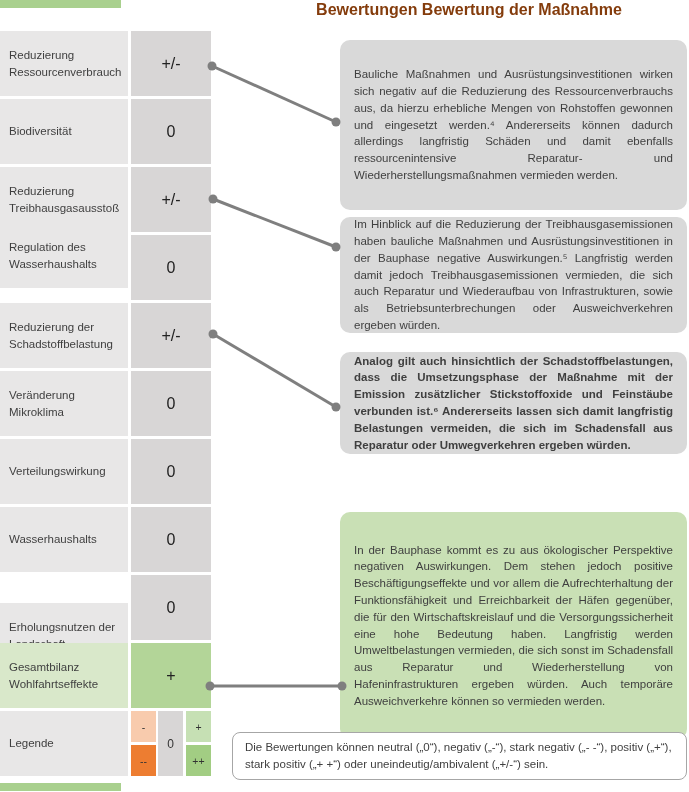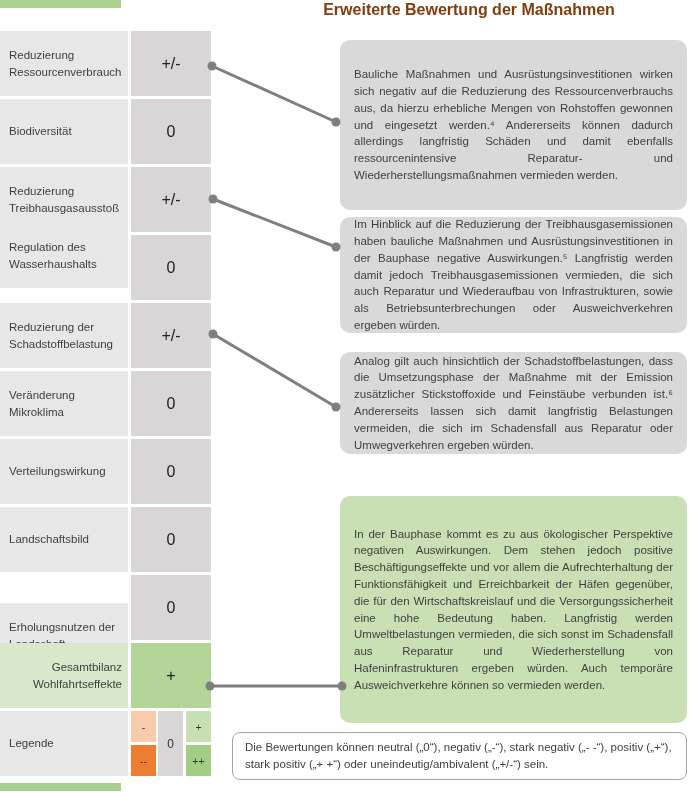--- a/index.html
+++ b/index.html
@@ -2,21 +2,21 @@
 <html style="--title: #843c0c; --text: #3f3f3f; --label-bg: #e8e7e7; --rating-bg: #d8d6d6; --green-label-bg: #d9e8ca; --green-rating-bg: #b3d598; --box-gray: #d9d9d9; --box-green: #c9e0b5; --green-bar: #a9d08e; --connector: #7f7f7f; --legend-minus: #f8cbad; --legend-double-minus: #ed7d31; --legend-plus: #c6e0b4; --legend-double-plus: #a2cd83; --note-border: #a6a6a6;"><head>
 <meta charset="utf-8">
 <style>
   html,body{margin:0;padding:0;background:#fff;}
   .page{position:relative;width:689px;height:792px;background:#fff;font-family:"Liberation Sans",sans-serif;overflow:hidden;}
   .title{position:absolute;left:250px;top:1px;width:438px;text-align:center;font-size:16px;font-weight:bold;color:var(--title,#843c0c);}
   .bar{position:absolute;left:0;width:121px;height:8px;background:var(--green-bar,#a9d08e);}
   .cell{position:absolute;box-sizing:border-box;height:65px;display:flex;align-items:center;}
   .label{left:0;width:128px;background:var(--label-bg,#e8e7e7);padding:0 6px 0 9px;font-size:11.5px;line-height:1.4;color:var(--text,#3f3f3f);}
   .rating{left:131px;width:80px;background:var(--rating-bg,#d8d6d6);justify-content:center;font-size:16px;color:#222;}
-  .label.green{background:var(--green-label-bg,#d9e8ca);text-align:right;}
+  .label.green{background:var(--green-label-bg,#d9e8ca);}
   .rating.green{background:var(--green-rating-bg,#b3d598);}
   .callout{position:absolute;left:340px;width:347px;border-radius:10px;box-sizing:border-box;padding:0 14px;display:flex;align-items:center;}
   .callout.gray{background:var(--box-gray,#d9d9d9);}
   .callout.green{background:var(--box-green,#c9e0b5);}
   .callout p{margin:0;font-size:11.5px;line-height:1.46;color:var(--text,#3f3f3f);text-align:justify;}
   .legend-box{position:absolute;box-sizing:border-box;display:flex;align-items:center;justify-content:center;font-size:10.5px;color:#333;}
   .lg-minus{background:var(--legend-minus,#f8cbad);}
   .lg-dminus{background:var(--legend-double-minus,#ed7d31);}
   .lg-zero{background:var(--rating-bg,#d8d6d6);font-size:12px;}
   .lg-plus{background:var(--legend-plus,#c6e0b4);}
@@ -28,21 +28,21 @@
   .overlay circle{fill:var(--connector,#7f7f7f);}
 </style>
 </head>
 <body>
 
 <div class="page">
 
   <div class="bar" style="top:0;"></div>
   <div class="bar" style="top:783px;"></div>
 
-  <div class="title">Erweiterte Bewertung der Maßnahmen</div>
+  <div class="title">Bewertungen Bewertung der Maßnahme</div>
 
   <div class="cell label" style="top:31px;">Reduzierung Ressourcenverbrauch</div>
   <div class="cell rating" style="top:31px;">+/-</div>
 
   <div class="cell label" style="top:99px;">Biodiversität</div>
   <div class="cell rating" style="top:99px;">0</div>
 
   <div class="cell label" style="top:167px;">Reduzierung Treibhausgasausstoß</div>
   <div class="cell rating" style="top:167px;">+/-</div>
 
@@ -51,21 +51,21 @@
 
   <div class="cell label" style="top:303px;">Reduzierung der Schadstoffbelastung</div>
   <div class="cell rating" style="top:303px;">+/-</div>
 
   <div class="cell label" style="top:371px;">Veränderung Mikroklima</div>
   <div class="cell rating" style="top:371px;">0</div>
 
   <div class="cell label" style="top:439px;">Verteilungswirkung</div>
   <div class="cell rating" style="top:439px;">0</div>
 
-  <div class="cell label" style="top:507px;">Landschaftsbild</div>
+  <div class="cell label" style="top:507px;">Wasserhaushalts</div>
   <div class="cell rating" style="top:507px;">0</div>
 
   <div class="cell label" style="top:603px;">Erholungsnutzen der Landschaft</div>
   <div class="cell rating" style="top:575px;">0</div>
 
   <div class="cell label green" style="top:643px;">Gesamtbilanz Wohlfahrtseffekte</div>
   <div class="cell rating green" style="top:643px;">+</div>
 
   <div class="cell label" style="top:711px;">Legende</div>
   <div class="legend-box lg-minus" style="left:131px;top:711px;width:25px;height:31px;">-</div>
@@ -73,24 +73,24 @@
   <div class="legend-box lg-zero" style="left:158px;top:711px;width:25px;height:65px;">0</div>
   <div class="legend-box lg-plus" style="left:186px;top:711px;width:25px;height:31px;">+</div>
   <div class="legend-box lg-dplus" style="left:186px;top:745px;width:25px;height:31px;">++</div>
 
   <div class="callout gray" style="top:40px;height:170px;">
     <p>Bauliche Maßnahmen und Ausrüstungsinvestitionen wirken sich negativ auf die Reduzierung des Ressourcenverbrauchs aus, da hierzu erhebliche Mengen von Rohstoffen gewonnen und eingesetzt werden.⁴ Andererseits können dadurch allerdings langfristig Schäden und damit ebenfalls ressourcenintensive Reparatur- und Wiederherstellungsmaßnahmen vermieden werden.</p>
   </div>
   <div class="callout gray" style="top:217px;height:116px;">
     <p>Im Hinblick auf die Reduzierung der Treibhausgasemissionen haben bauliche Maßnahmen und Ausrüstungsinvestitionen in der Bauphase negative Auswirkungen.⁵ Langfristig werden damit jedoch Treibhausgasemissionen vermieden, die sich auch Reparatur und Wiederaufbau von Infrastrukturen, sowie als Betriebsunterbrechungen oder Ausweichverkehren ergeben würden.</p>
   </div>
-  <div class="callout gray" style="top:352px;height:102px;">
+  <div class="callout gray" style="top:352px;height:102px;font-weight:bold;">
     <p>Analog gilt auch hinsichtlich der Schadstoffbelastungen, dass die Umsetzungsphase der Maßnahme mit der Emission zusätzlicher Stickstoffoxide und Feinstäube verbunden ist.⁶ Andererseits lassen sich damit langfristig Belastungen vermeiden, die sich im Schadensfall aus Reparatur oder Umwegverkehren ergeben würden.</p>
   </div>
-  <div class="callout green" style="top:496px;height:227px;">
+  <div class="callout green" style="top:512px;height:227px;">
     <p>In der Bauphase kommt es zu aus ökologischer Perspektive negativen Auswirkungen. Dem stehen jedoch positive Beschäftigungseffekte und vor allem die Aufrechterhaltung der Funktionsfähigkeit und Erreichbarkeit der Häfen gegenüber, die für den Wirtschaftskreislauf und die Versorgungssicherheit eine hohe Bedeutung haben. Langfristig werden Umweltbelastungen vermieden, die sich sonst im Schadensfall aus Reparatur und Wiederherstellung von Hafeninfrastrukturen ergeben würden. Auch temporäre Ausweichverkehre können so vermieden werden.</p>
   </div>
 
   <div class="note">
     <p>Die Bewertungen können neutral („0“), negativ („-“), stark negativ („- -“), positiv („+“), stark positiv („+ +“) oder uneindeutig/ambivalent („+/-“) sein.</p>
   </div>
 
   <svg class="overlay" width="689" height="792">
     <g>
       <line x1="212" y1="66" x2="336" y2="122"></line>

